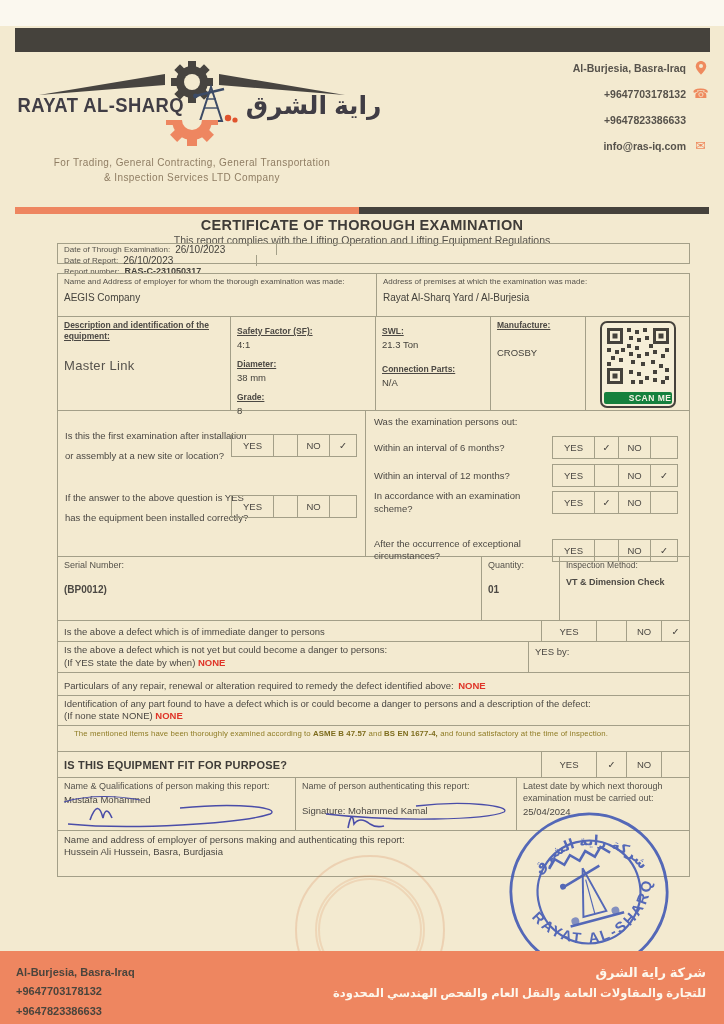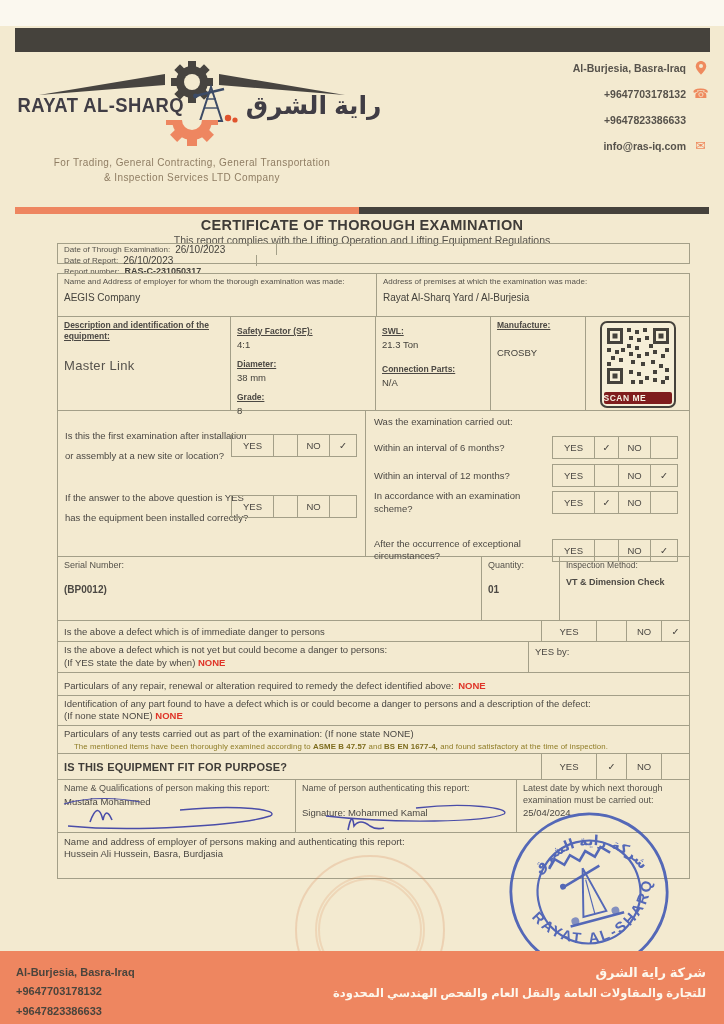--- a/index.html
+++ b/index.html
@@ -55,21 +55,21 @@
   .row-parties { height:43px; }
   .pc-l { width:319px; } .pc-r { flex:1; }
   .party-val { margin-top:5px; font-size:10px; }
 
   .row-equip { height:94px; }
   .eq1 { width:173px; } .eq2 { width:145px; } .eq3 { width:115px; } .eq4 { width:95px; } .eq5 { flex:1; padding:4px; }
   .equip-name { margin-top:16px; font-size:13px; color:#55524c; letter-spacing:0.3px; }
   .kv { margin-bottom:2px; }
   .kv .val { display:block; margin:1px 0 3px 0; }
   .qr-wrap { width:76px; margin:0 auto; border:2px solid #45423c; border-radius:7px; padding:3px 3px 0 3px; background:#f6efd8; }
-  .scanme { background:#7f1d1d; color:#f6f2e4; font-size:8.5px; font-weight:bold; text-align:left; border-radius:2px; margin:2px -1px 2px -1px; padding:1px 0; letter-spacing:0.5px; }
+  .scanme { background:#15803d; color:#f6f2e4; font-size:8.5px; font-weight:bold; text-align:right; border-radius:2px; margin:2px -1px 2px -1px; padding:1px 0; letter-spacing:0.5px; }
 
   .row-questions { height:146px; }
   .qc-l { width:319px; position:relative; } .qc-r { flex:1; position:relative; padding-top:5px; }
   .q-text { font-size:9.5px; line-height:1.75; color:#4b4843; }
   .yn { display:flex; border:1px solid #a39f88; height:23px; }
   .yn > div { display:flex; align-items:center; justify-content:center; border-right:1px solid #a39f88; font-size:9.5px; color:#4b4843; }
   .yn > div:last-child { border-right:none; }
   .yn .w1 { width:42px; } .yn .w2 { width:24px; } .yn .w3 { width:32px; } .yn .w4 { width:26px; }
   .check { font-size:11px; color:#44423c; }
   .q-block { position:absolute; left:7px; width:185px; }
@@ -337,21 +337,21 @@
         </div>
         <div class="yn g-abs" style="top:84px; right:8px;">
           <div class="w1">YES</div>
           <div class="w2 check"></div>
           <div class="w3">NO</div>
           <div class="w4 check"></div>
         </div>
       </div>
 
       <div class="t-cell qc-r">
-        <div class="q-text" style="padding-left:2px; line-height:1.3;">Was the examination carried out:</div>
+        <div class="q-text" style="padding-left:2px; line-height:1.3;">Was the examination persons out:</div>
         <div class="qr-row" style="margin-top:8px;">
           <span class="q-text">Within an interval of 6 months?</span>
           <div class="yn">
             <div class="w1">YES</div>
             <div class="w2 check">✓</div>
             <div class="w3">NO</div>
             <div class="w4 check"></div>
           </div>
         </div>
         <div class="qr-row" style="margin-top:5px;">
@@ -429,21 +429,20 @@
 
     <div class="t-row row-plain" style="min-height:27px;">
       <div class="line95">Identification of any part found to have a defect which is or could become a danger to persons and a description of the defect:</div>
       <div class="line95">
         <span>(If none state NONE)</span>
         <span class="red">NONE</span>
       </div>
     </div>
 
     <div class="t-row row-plain" style="min-height:26px;">
-      <div class="line95">Particulars of any tests carried out as part of the examination: (If none state NONE)</div>
       <div class="note-line">
         <span>The mentioned items have been thoroughly examined according to </span><b>ASME B 47.57</b><span> and </span><b>BS EN 1677-4,</b><span> and found satisfactory at the time of inspection.</span>
       </div>
     </div>
 
     <div class="t-row row-fit">
       <div class="fit-text">IS THIS EQUIPMENT FIT FOR PURPOSE?</div>
       <div class="yn-flat">
         <div class="yf1">YES</div>
         <div class="yf2 check">✓</div>

